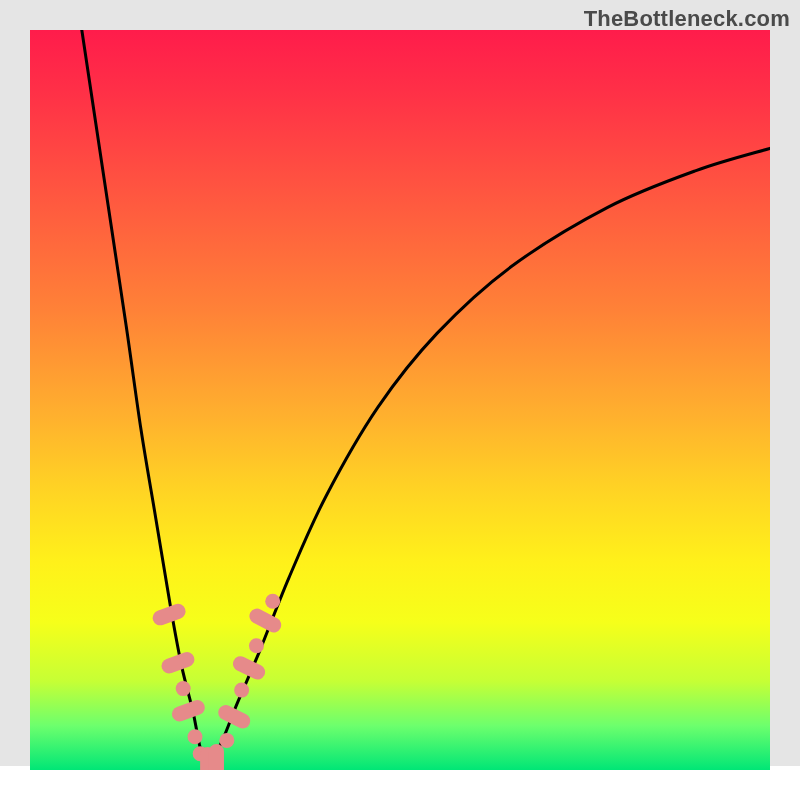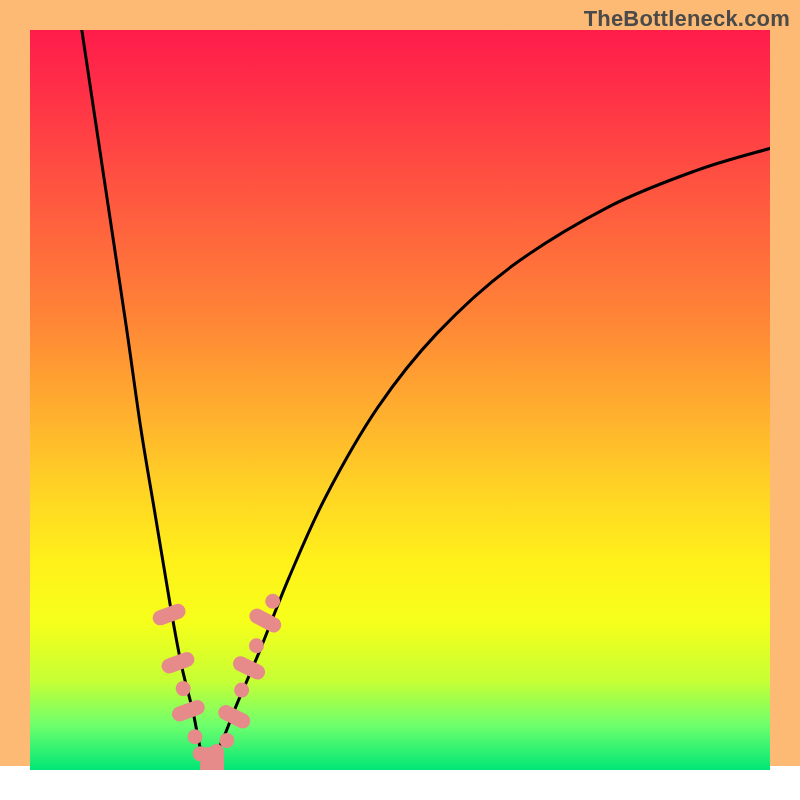--- a/index.html
+++ b/index.html
@@ -7,21 +7,21 @@
     padding: 0;
     width: 800px;
     height: 800px;
     overflow: hidden;
     font-family: Arial, Helvetica, sans-serif;
   }
   .stage {
     position: relative;
     width: 800px;
     height: 766px;
-    background: #fdba74;
+    background: #e5e5e5;
   }
   .watermark {
     position: absolute;
     top: 6px;
     right: 10px;
     color: #4a4a4a;
     font-size: 22px;
     font-weight: 600;
     letter-spacing: 0.2px;
     z-index: 5;

